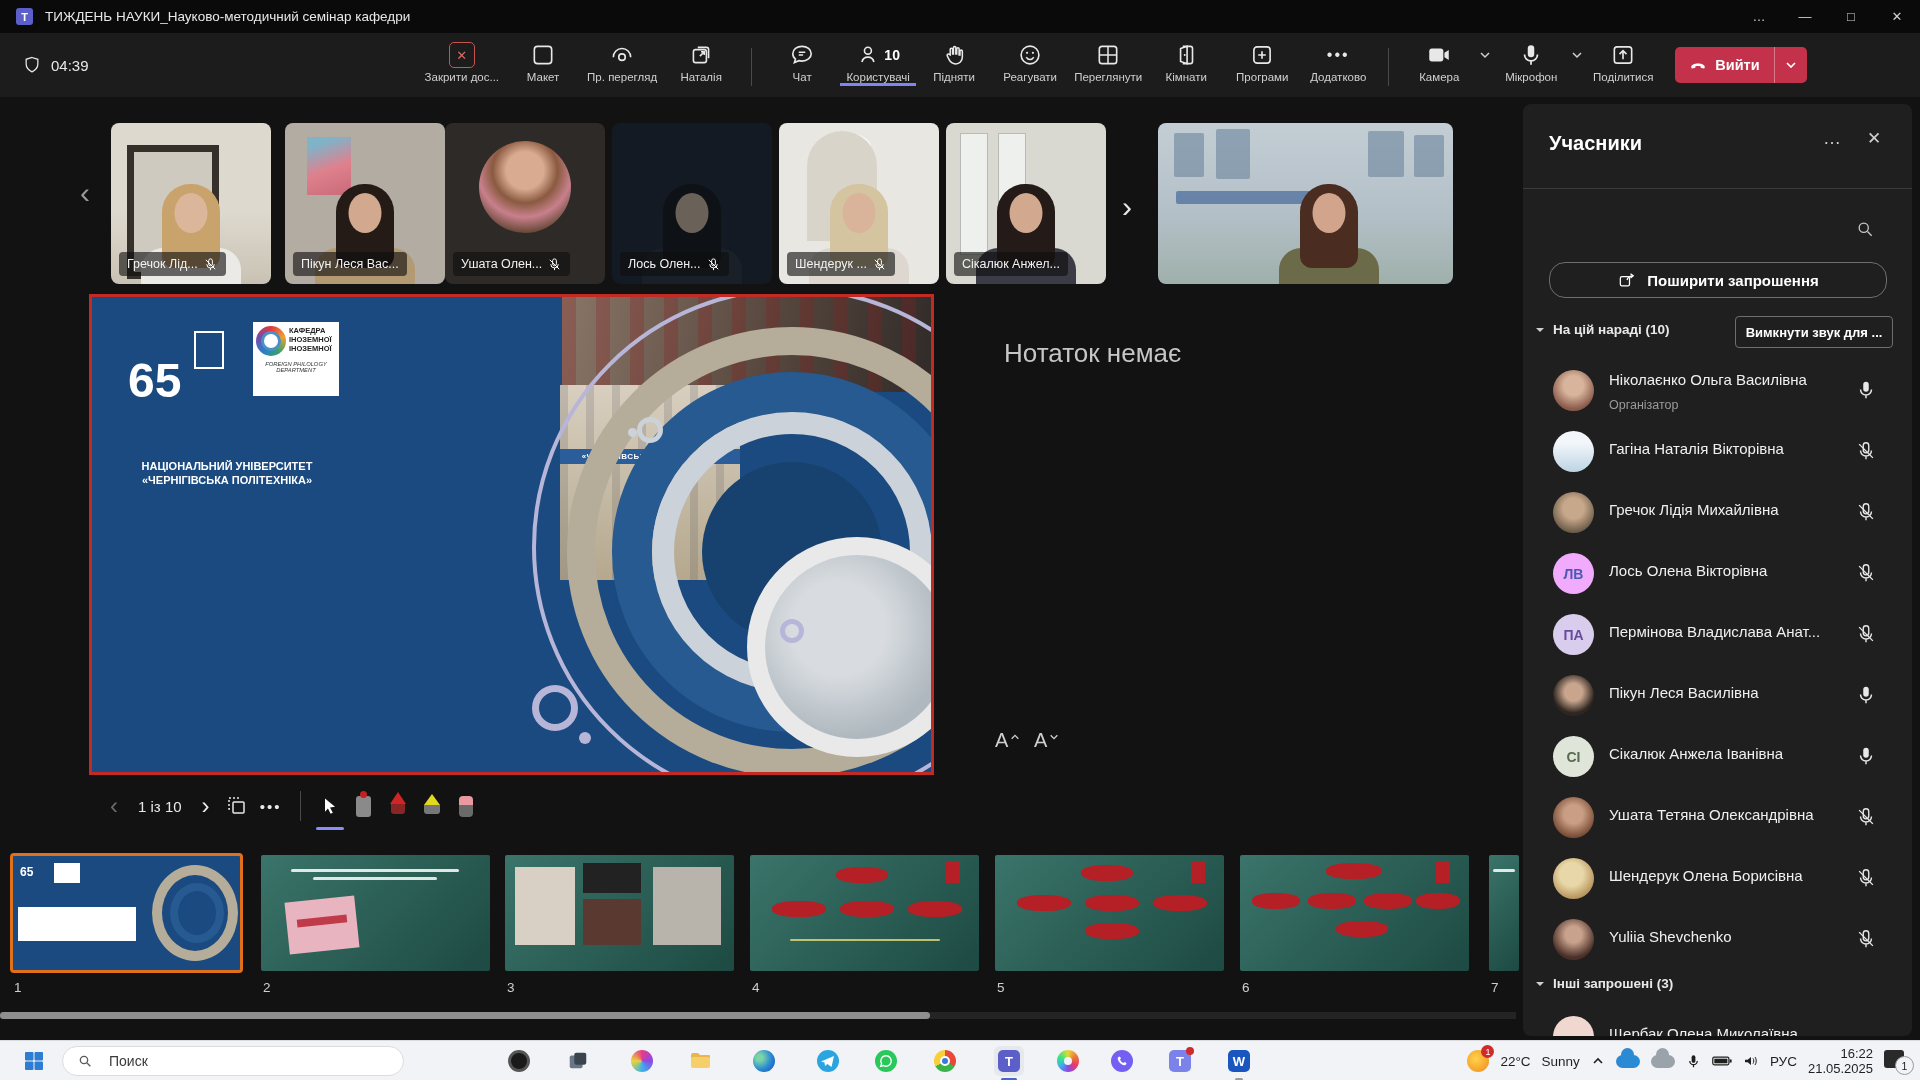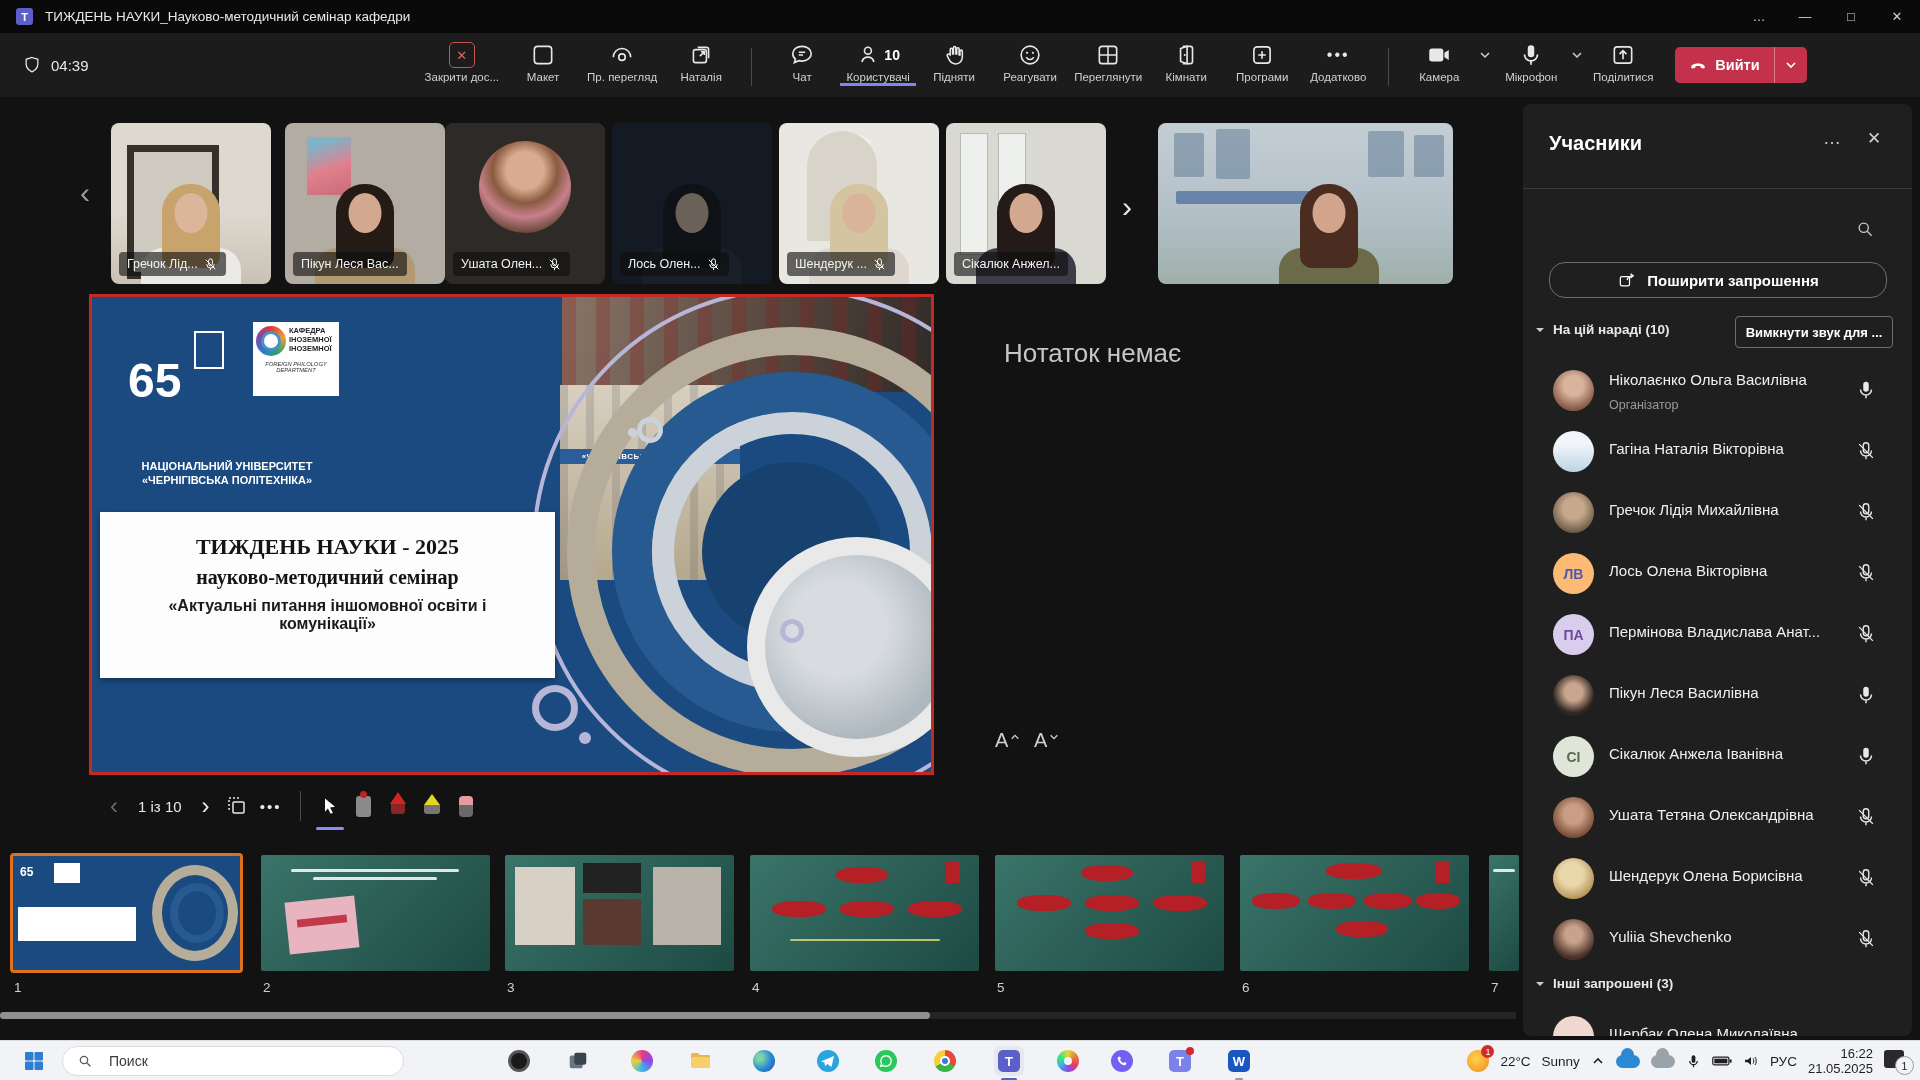--- a/index.html
+++ b/index.html
@@ -152,21 +152,21 @@
       display:flex;align-items:center;justify-content:center;font-size:13px;font-weight:bold;color:#fff;}
   .prow{position:absolute;left:0;width:389px;height:61px;}
   .pava{position:absolute;left:30px;top:10px;width:41px;height:41px;border-radius:50%;display:flex;align-items:center;justify-content:center;
         font-size:14px;font-weight:bold;}
   .pname{position:absolute;left:86px;top:19px;font-size:15px;color:#f0f0f0;white-space:nowrap;}
   .prole{position:absolute;left:86px;top:38px;font-size:12.5px;color:#9a9a9a;}
   .pmic{position:absolute;left:332px;top:19px;width:22px;height:22px;color:#e8e8e8;}
   .av-photo0{background:radial-gradient(circle at 50% 38%,#d8b49c 30%,#8a5a4a 72%);}
   .av-photo1{background:linear-gradient(180deg,#f2f6fa 30%,#bcd4e4);}
   .av-photo2{background:radial-gradient(circle at 50% 40%,#c8a88a 32%,#6a5a48 75%);}
-  .av-init3{background:#fdba74;color:#4a5ab0;}
+  .av-init3{background:#f0abfc;color:#4a5ab0;}
   .av-init4{background:#d8cdec;color:#6a4aa0;}
   .av-photo5{background:radial-gradient(circle at 50% 42%,#c9a58e 28%,#2e2620 66%);}
   .av-init6{background:#dfe5d8;color:#5a6a50;}
   .av-photo7{background:radial-gradient(circle at 50% 42%,#c99e85 30%,#7a4e36 72%);}
   .av-photo8{background:radial-gradient(circle at 45% 40%,#e8d7a8 35%,#b08a50 78%);}
   .av-photo9{background:radial-gradient(circle at 50% 38%,#c9a28c 25%,#4a3028 70%);}
   .av-pink{background:#f0d8d0;}
   
   .taskbar{position:absolute;left:0;top:1040px;width:1920px;height:40px;background:#f1f3f6;border-top:1px solid #d8dadd;color:#1f1f1f;}
   .tk-start{position:absolute;left:22px;top:8px;width:24px;height:24px;}
@@ -497,26 +497,20 @@
             </span>
           <span class="deptt">
             <div>КАФЕДРА</div>
             <div>ІНОЗЕМНОЇ</div>
             <div>ІНОЗЕМНОЇ</div>
           </span>
         </div>
         <div class="depten">FOREIGN PHILOLOGY DEPARTMENT</div>
       </div>
 
-      <div class="s-band">
-        <div class="t1">ТИЖДЕНЬ НАУКИ - 2025</div>
-        <div class="t2">науково-методичний семінар</div>
-        <div class="t3">«Актуальні питання іншомовної освіти і</div>
-        <div class="t4">комунікації»</div>
-      </div>
     </div>
   </div>
 
   <div class="notes">Нотаток немає</div>
   <div class="fontbtn" style="left:995px">
     <span>A</span>
     <svg viewBox="0 0 12 12">
         <path d="M2 8l4-4 4 4" fill="none" stroke="currentColor" stroke-width="1.6"></path>
       </svg>
   </div>

